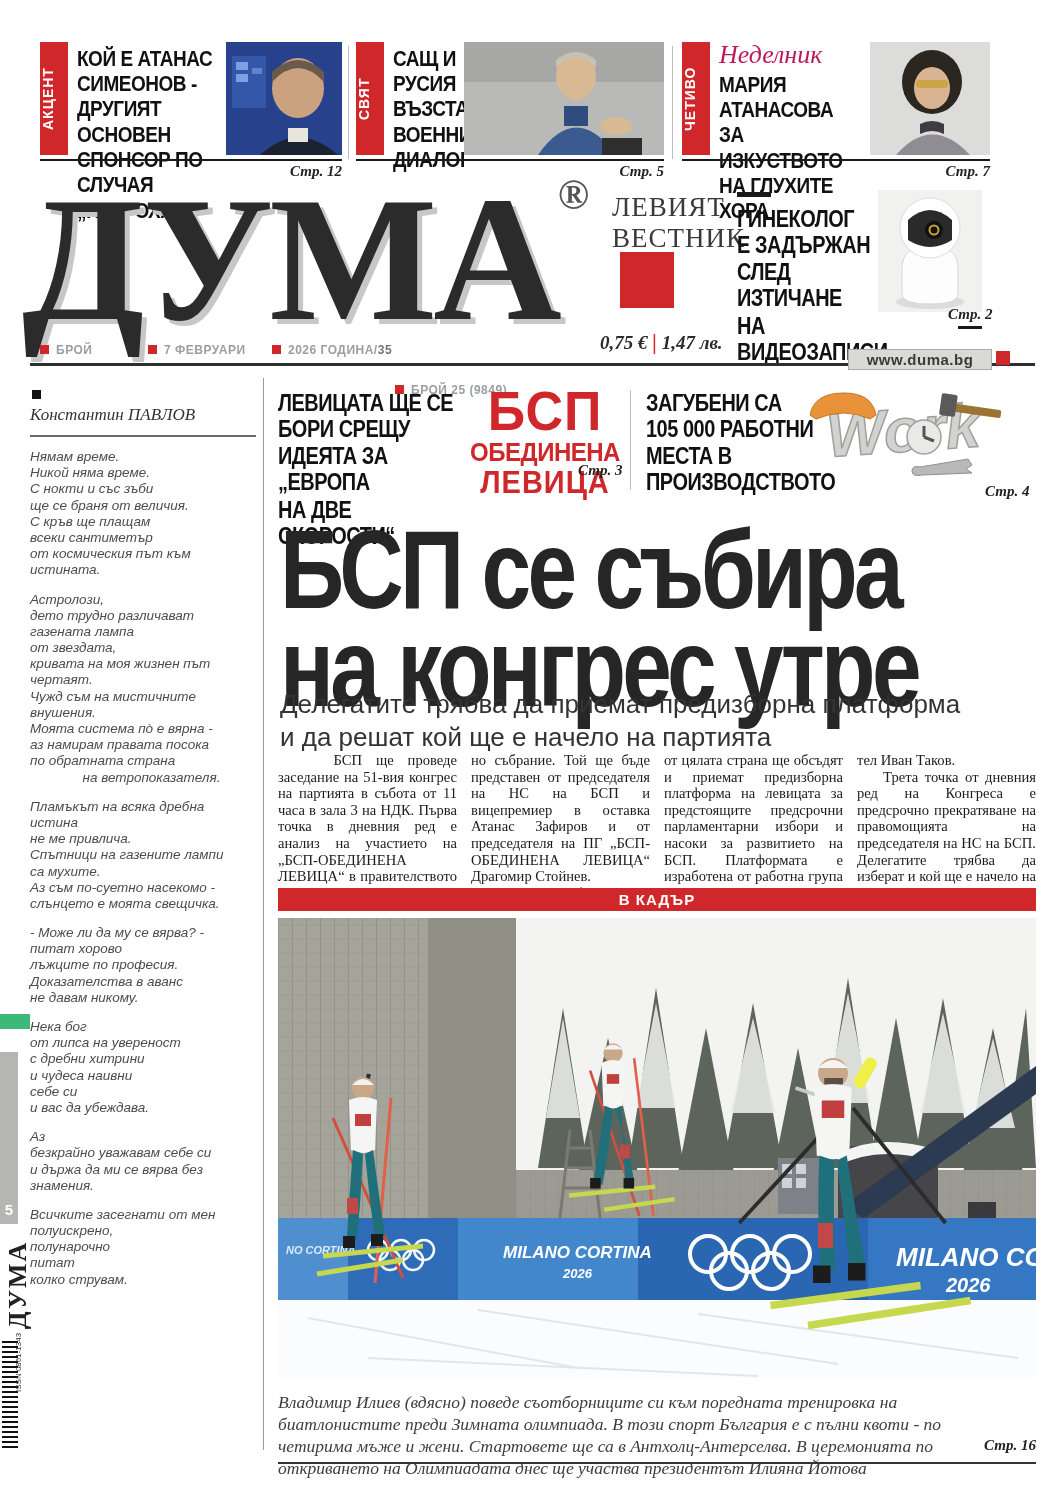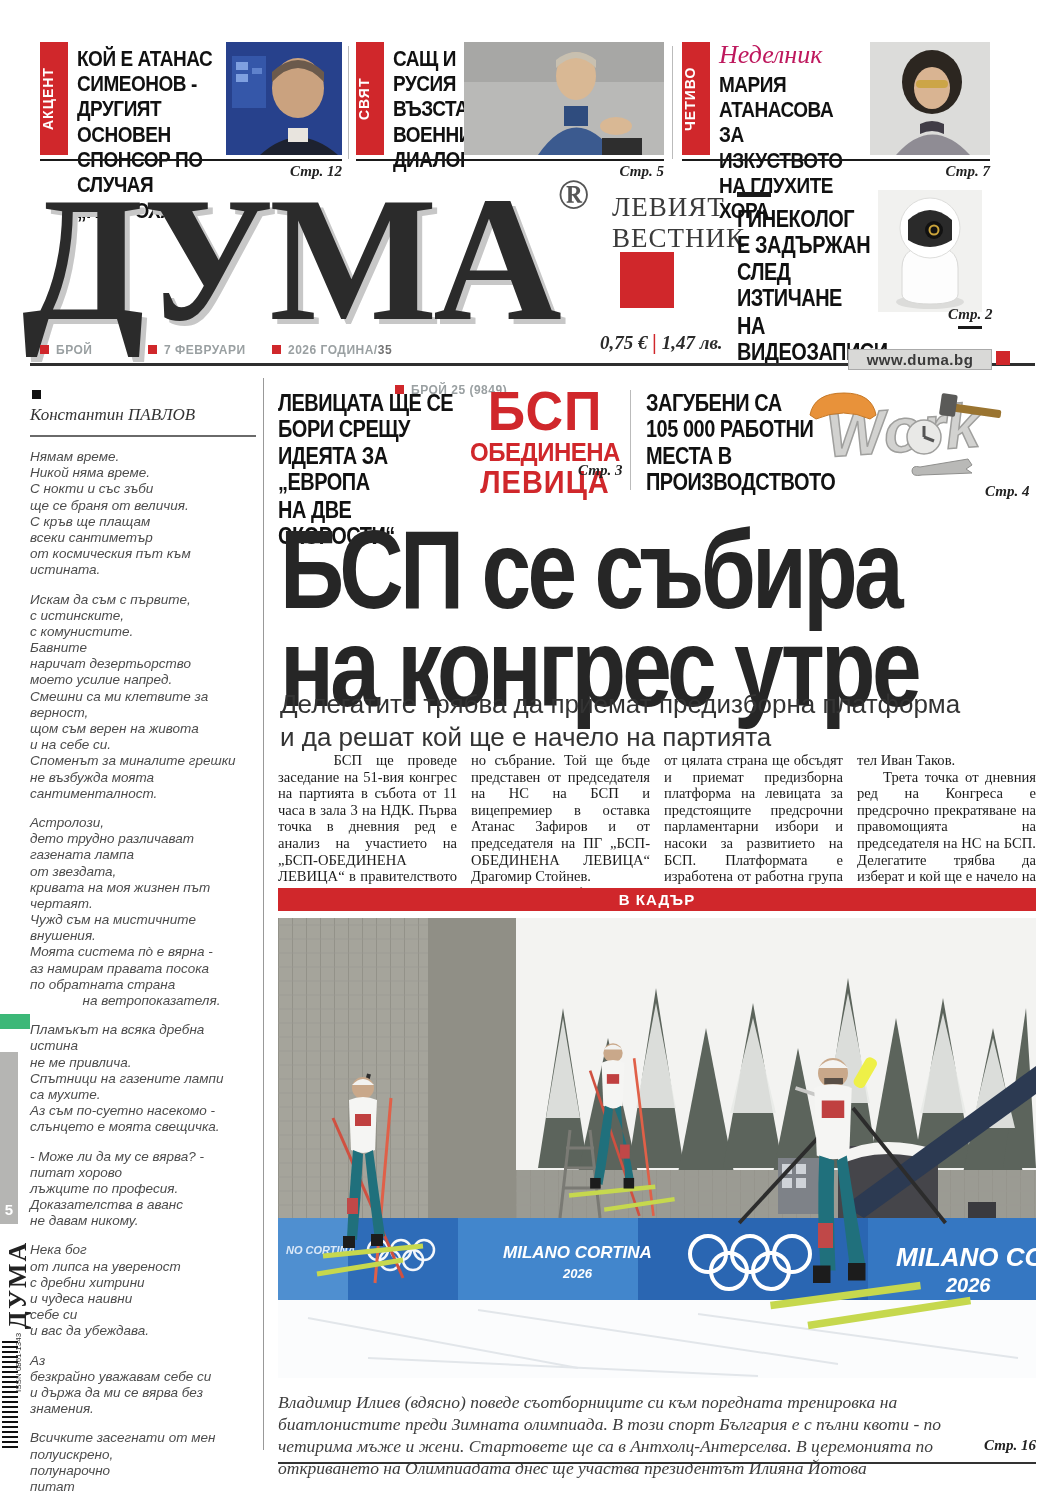--- a/index.html
+++ b/index.html
@@ -149,31 +149,20 @@
     <div class="serif" style="font-style:italic;font-size:17px;color:#333;">Константин ПАВЛОВ</div>
     <div style="border-top:2px solid #6a6a6a;margin:10px 0 12px 0;"></div>
     <div class="poem">
       <p class="pre">Нямам време.
 Никой няма време.
 С нокти и със зъби
 ще се браня от величия.
 С кръв ще плащам
 всеки сантиметър
 от космическия път към истината.</p>
-      <p class="pre">Искам да съм с първите,
-с истинските,
-с комунистите.
-Бавните
-наричат дезертьорство
-моето усилие напред.
-Смешни са ми клетвите за верност,
-щом съм верен на живота
-и на себе си.
-Споменът за миналите грешки
-не възбужда моята сантименталност.</p>
       <p class="pre">Астролози,
 дето трудно различават
 газената лампа
 от звездата,
 кривата на моя жизнен път чертаят.
 Чужд съм на мистичните внушения.
 Моята система пò е вярна -
 аз намирам правата посока
 по обратната страна
 &nbsp;&nbsp;&nbsp;&nbsp;&nbsp;&nbsp;&nbsp;&nbsp;&nbsp;&nbsp;&nbsp;&nbsp;&nbsp;&nbsp;на ветропоказателя.</p>

